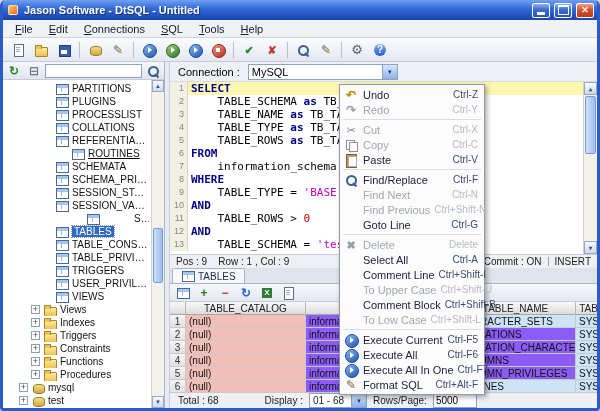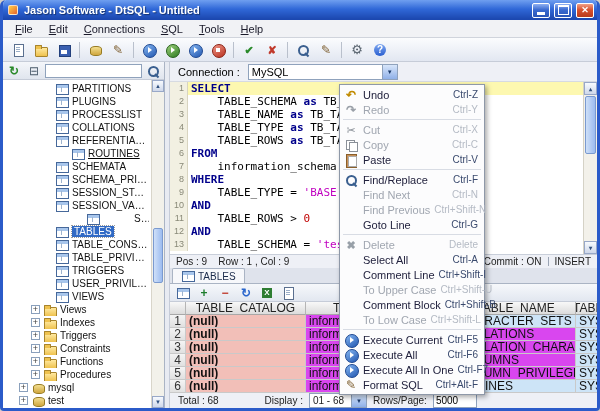--- a/index.html
+++ b/index.html
@@ -96,29 +96,29 @@
   .status-div{width:1px;height:9px;background:#9aa4b4;}
 
   
   .tabs{flex:0 0 16px;display:flex;align-items:flex-end;background:#dfe3ec;border-bottom:1px solid #aab4c4;padding-left:2px;}
   .tab{height:15px;background:#f7f8fb;border:1px solid #aab4c4;border-bottom:none;
     border-radius:2px 2px 0 0;display:flex;align-items:center;gap:3px;padding:0 8px;font-size:10px;color:#1a2a4a;}
   .rtoolbar{flex:0 0 18px;background:linear-gradient(180deg,#f6f8fb,#e2e7f0);
     border-bottom:1px solid #c6ccd8;display:flex;align-items:center;gap:1px;padding:0 3px;}
   .rtoolbar .tbtn{width:20px;height:16px;}
 
-  .grid{flex:0 0 91px;background:#d946ef;overflow:hidden;font-size:12px;}
+  .grid{flex:0 0 91px;background:#8b5cf6;overflow:hidden;font-size:10px;}
   .grow{display:flex;height:13px;}
   .gcell{border-right:1px solid #c9c9c9;border-bottom:1px solid #c9c9c9;overflow:hidden;
     white-space:nowrap;padding:0 3px;display:flex;align-items:center;flex:0 0 auto;color:#111;}
   .gcell.head{background:linear-gradient(180deg,#f8f8f8,#dcdcdc);justify-content:center;
     border-right:1px solid #b5b5b5;border-bottom:1px solid #a8a8a8;color:#222;}
   .gcell.rn{background:linear-gradient(180deg,#f4f4f4,#e0e0e0);justify-content:center;color:#333;}
   .w0{width:16px;}.w1{width:120px;}.w2{width:150px;}.w3{width:120px;}.w4{width:70px;}
-  .gcell.null{background:#f2bfb8;font-weight:bold;}
+  .gcell.null{background:#f2bfb8;}
   .gcell.hl{background:#cde4f7;}
 
   .gfooter{flex:1;display:flex;align-items:center;gap:6px;padding:0 8px;font-size:10px;color:#222;}
   .fgap{width:34px;}
   .rpp-input{width:44px;height:14px;font-size:10px;border:1px solid #8fa2bc;padding:0 2px;}
 
   
   .ctx{position:absolute;left:336px;top:84px;width:146px;background:#fcfcfd;border:1px solid #8e98a8;
     box-shadow:2px 2px 5px rgba(0,0,0,.35);padding:2px 0;z-index:50;font-size:11px;}
   .cmi{height:15px;display:flex;align-items:center;padding:0 6px 0 3px;gap:4px;color:#22223e;}

